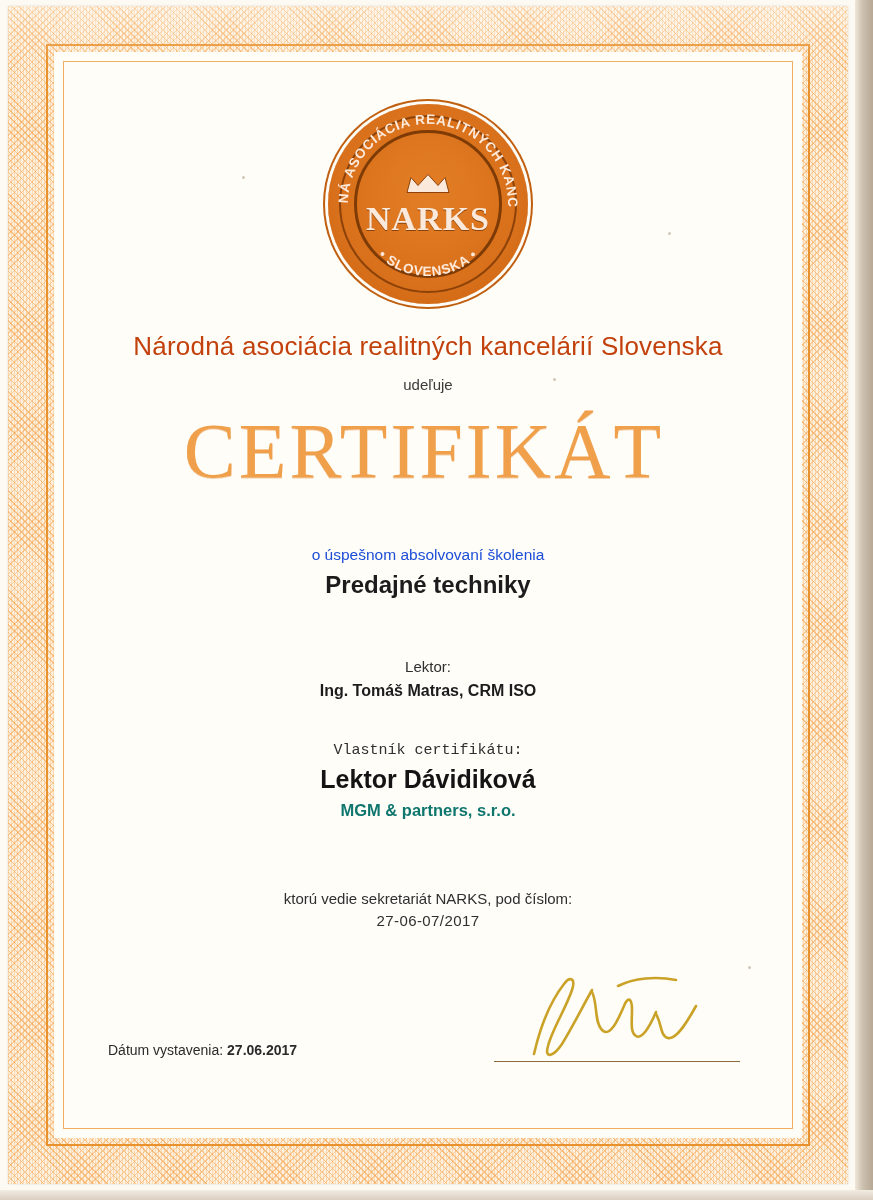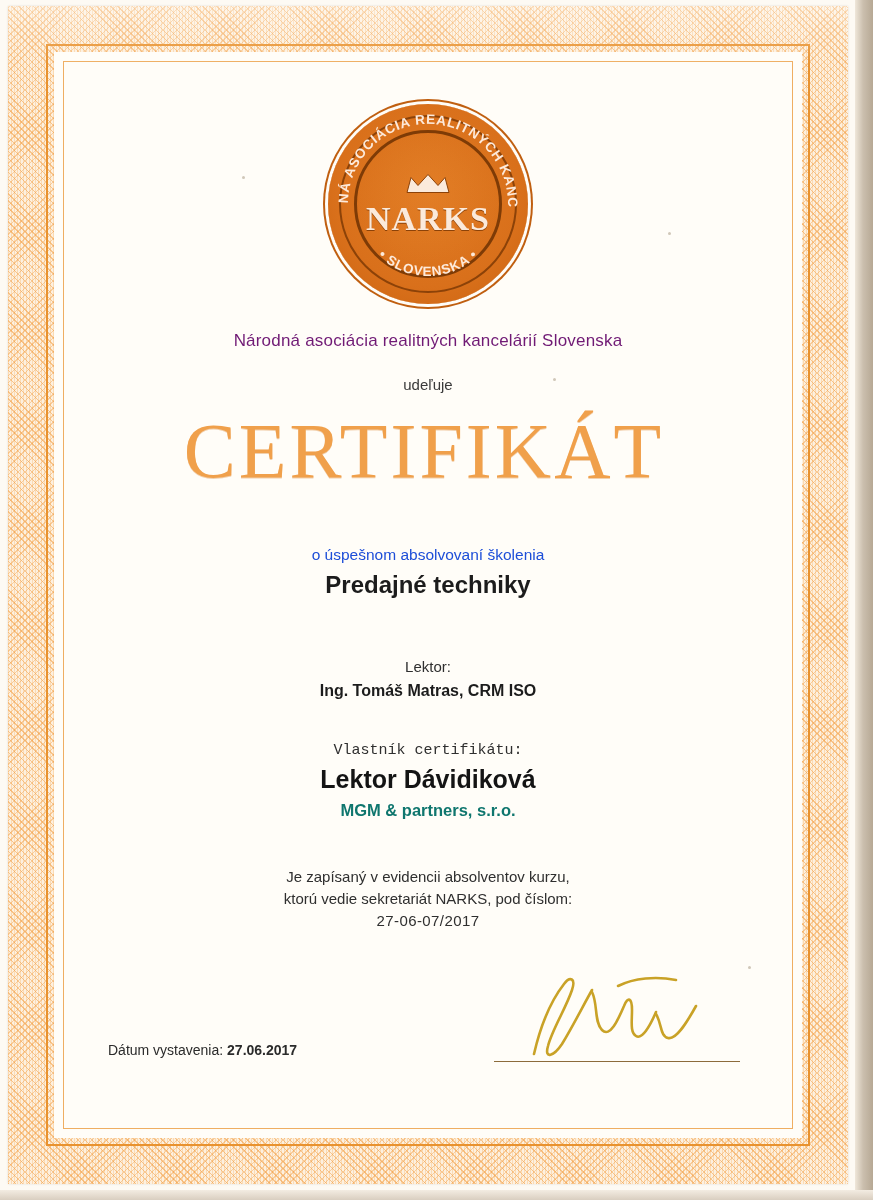--- a/index.html
+++ b/index.html
@@ -141,22 +141,22 @@
     font-size: 13.5px;
     font-weight: bold;
     letter-spacing: .8px;
     fill: #fdeadb;
   }
 
   
   .org-line {
     position: absolute;
     top: 265px; left: 0; right: 0;
-    font-size: 17px;
-    color: #701a75;
+    font-size: 26px;
+    color: #c2410c;
     letter-spacing: .2px;
   }
   .grants-line {
     position: absolute;
     top: 310px; left: 0; right: 0;
     font-size: 15px;
     color: #3a3a3a;
   }
   .cert-title {
     position: absolute;
@@ -316,21 +316,21 @@
       <div class="course-name">Predajné techniky</div>
 
       <div class="lector-label">Lektor:</div>
       <div class="lector-name">Ing. Tomáš Matras, CRM ISO</div>
 
       <div class="owner-label">Vlastník certifikátu:</div>
       <div class="owner-name">Lektor Dávidiková</div>
       <div class="owner-company">MGM &amp; partners, s.r.o.</div>
 
       <div class="registry">
-        <span>Je zapísaný v evidencii absolventov kurzu,</span><br>
+        <br>
         <span>ktorú vedie sekretariát NARKS, pod číslom:</span>
         <span class="num">27-06-07/2017</span>
       </div>
 
       <div class="issue-date">
         <span>Dátum vystavenia:</span>
         <b>27.06.2017</b>
       </div>
 
       <div class="sig-line"></div>

